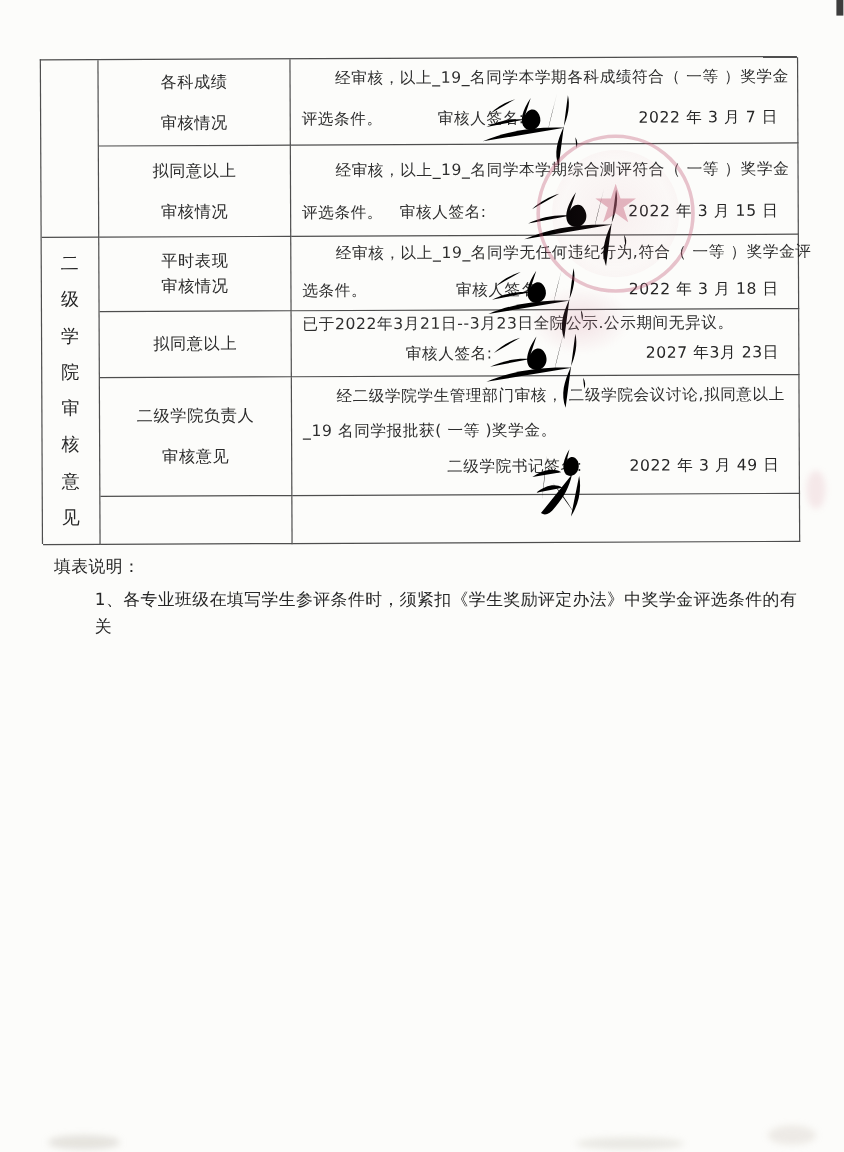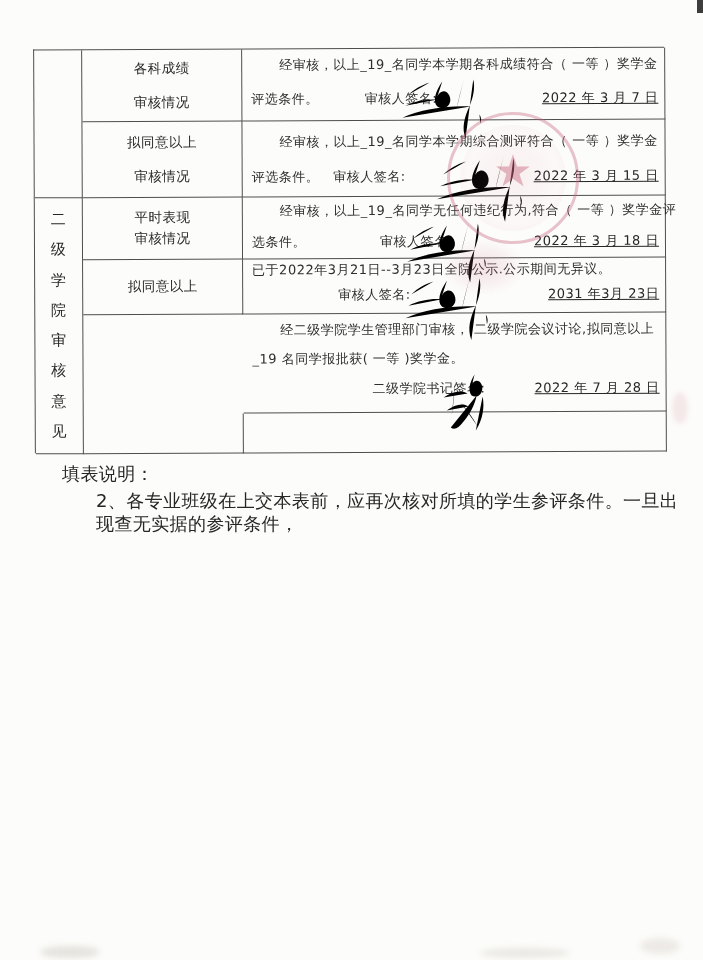--- a/index.html
+++ b/index.html
@@ -26,41 +26,41 @@
   .cell{border-right:1.5px solid #4e4e4e;border-bottom:1.5px solid #4e4e4e;box-sizing:border-box;position:relative;}
   .c-empty{grid-column:1;grid-row:1/3;}
   .c-vhead{grid-column:1;grid-row:3/7;display:flex;flex-direction:column;justify-content:space-between;align-items:center;padding:12px 0;font-size:15px;color:#262626;}
   .lbl{grid-column:2;display:flex;flex-direction:column;justify-content:center;align-items:center;text-align:center;color:#2a2a2a;font-size:13.5px;}
   .lbl.gap-wide{row-gap:16px;}
   .lbl.gap-tight{row-gap:3px;}
   .cnt{grid-column:3;overflow:visible;}
   .ln{position:absolute;left:9px;right:6px;white-space:nowrap;}
   .ind{padding-left:28px;}
   .sigline{display:flex;align-items:baseline;}
-  .date{margin-left:auto;white-space:nowrap;color:#262626;text-decoration:underline;}
+  .date{margin-left:auto;margin-right:10px;white-space:nowrap;color:#262626;}
   .sig{position:absolute;z-index:5;pointer-events:none;overflow:visible;}
   
   .stamp{
     position:absolute;left:447px;top:112px;width:126px;height:126px;
     border:3px solid rgba(198,100,125,0.38);border-radius:50%;
     display:flex;align-items:center;justify-content:center;
     filter:blur(0.6px);z-index:3;
   }
   .stamp::before{
     content:"";position:absolute;inset:10px;border-radius:50%;
     background:radial-gradient(circle, rgba(216,130,150,0.10) 0%, rgba(216,130,150,0.03) 60%, rgba(216,130,150,0.12) 100%);
   }
   .stamp-star{font-size:44px;line-height:1;color:rgba(198,100,125,0.45);margin-top:-14px;}
   .stamp-smudge{position:absolute;left:440px;top:238px;width:86px;height:58px;border-radius:50%;
     background:radial-gradient(ellipse, rgba(205,115,140,0.20), rgba(205,115,140,0.0) 70%);
     filter:blur(1.5px);z-index:2;}
   .pink-smear{position:absolute;left:672px;top:392px;width:16px;height:32px;border-radius:50%;
     background:rgba(201,100,125,0.13);filter:blur(2.5px);}
   
-  .notes{position:absolute;left:62px;top:462px;width:632px;font-size:18px;letter-spacing:0.4px;color:#262626;}
+  .notes{position:absolute;left:45px;top:462px;width:632px;font-size:14px;letter-spacing:0.4px;color:#262626;}
   .notes .t{margin-bottom:3px;}
   .notes .nline{line-height:23.5px;}
   .notes .nind{padding-left:34px;}
   
   .corner-mark{position:absolute;right:0;top:0;width:6px;height:13px;background:#3d3d3d;}
   .bsmudge{position:absolute;border-radius:50%;filter:blur(3px);}
   .bs1{left:40px;top:946px;width:60px;height:12px;background:rgba(175,170,155,0.30);}
   .bs2{left:480px;top:948px;width:90px;height:10px;background:rgba(180,175,160,0.25);}
   .bs3{left:640px;top:938px;width:40px;height:16px;background:rgba(185,175,160,0.22);}
 </style>
@@ -154,51 +154,55 @@
         </svg>
     </div>
 
     <div class="cell lbl" style="grid-row:4">
       <span>拟同意以上</span>
     </div>
     <div class="cell cnt" style="grid-row:4">
       <div class="ln" style="top:2px">已于2022年3月21日--3月23日全院公示.公示期间无异议。</div>
       <div class="ln sigline" style="top:27px">
         <span style="margin-left:86px">审核人签名:</span>
-        <span class="date">2031 年3月 23日</span>
+        <span class="date">2027 年3月 23日</span>
       </div>
       <svg class="sig" style="left:160px;top:12px" width="92" height="74" viewBox="0 0 88 70">
           <use href="#sig-lan"></use>
         </svg>
     </div>
 
+    <div class="cell lbl gap-wide" style="grid-row:5">
+      <span>二级学院负责人</span>
+      <span>审核意见</span>
+    </div>
     <div class="cell cnt" style="grid-row:5">
       <div class="ln ind" style="top:7px">经二级学院学生管理部门审核， 二级学院会议讨论,拟同意以上</div>
       <div class="ln" style="top:36px">_19 名同学报批获( 一等 )奖学金。</div>
       <div class="ln sigline" style="top:66px">
         <span style="margin-left:120px">二级学院书记签名:</span>
-        <span class="date">2022 年 7 月 28 日</span>
+        <span class="date">2022 年 3 月 49 日</span>
       </div>
       <svg class="sig" style="left:196px;top:56px" width="50" height="62" viewBox="0 0 50 62">
           <use href="#sig-shu"></use>
         </svg>
     </div>
 
     <div class="cell lbl" style="grid-row:6"></div>
     <div class="cell cnt" style="grid-row:6"></div>
   </div>
 
   <div class="stamp">
     <span class="stamp-star">★</span>
   </div>
   <div class="stamp-smudge"></div>
   <div class="pink-smear"></div>
 
   <div class="notes">
     <div class="nline t">填表说明：</div>
-    <div class="nline nind">2、各专业班级在上交本表前，应再次核对所填的学生参评条件。一旦出现查无实据的参评条件，</div>
+    <div class="nline nind">1、各专业班级在填写学生参评条件时，须紧扣《学生奖励评定办法》中奖学金评选条件的有关</div>
   </div>
 
   <div class="corner-mark"></div>
   <div class="bsmudge bs1"></div>
   <div class="bsmudge bs2"></div>
   <div class="bsmudge bs3"></div>
 </div>
 
 </body></html>

